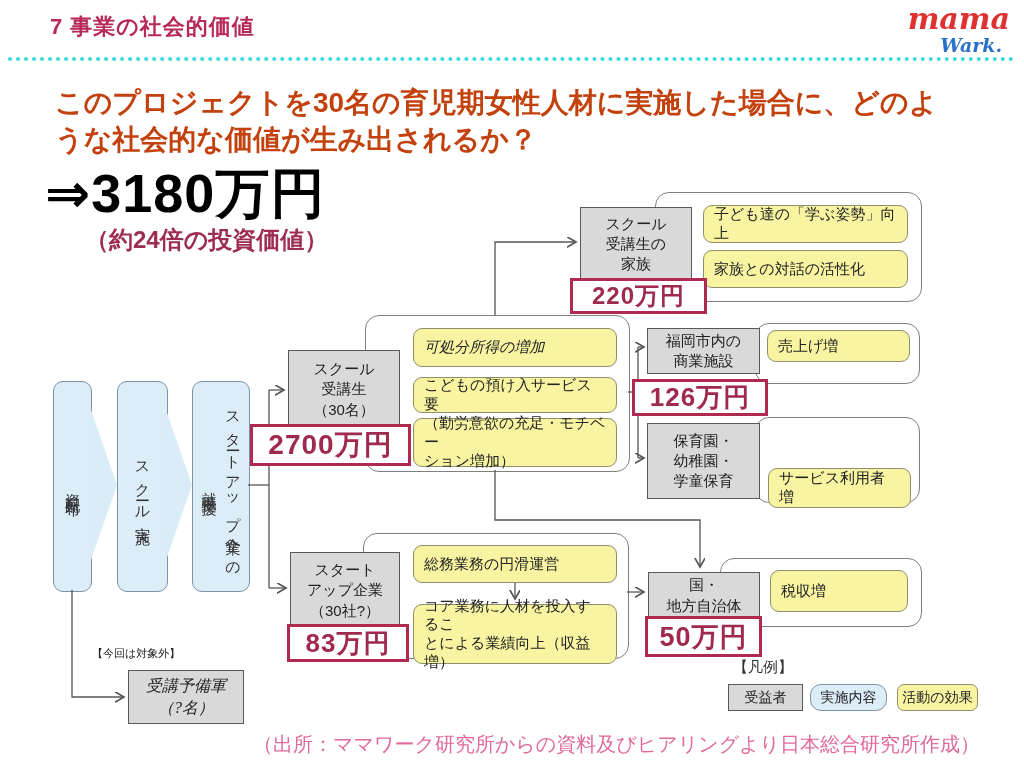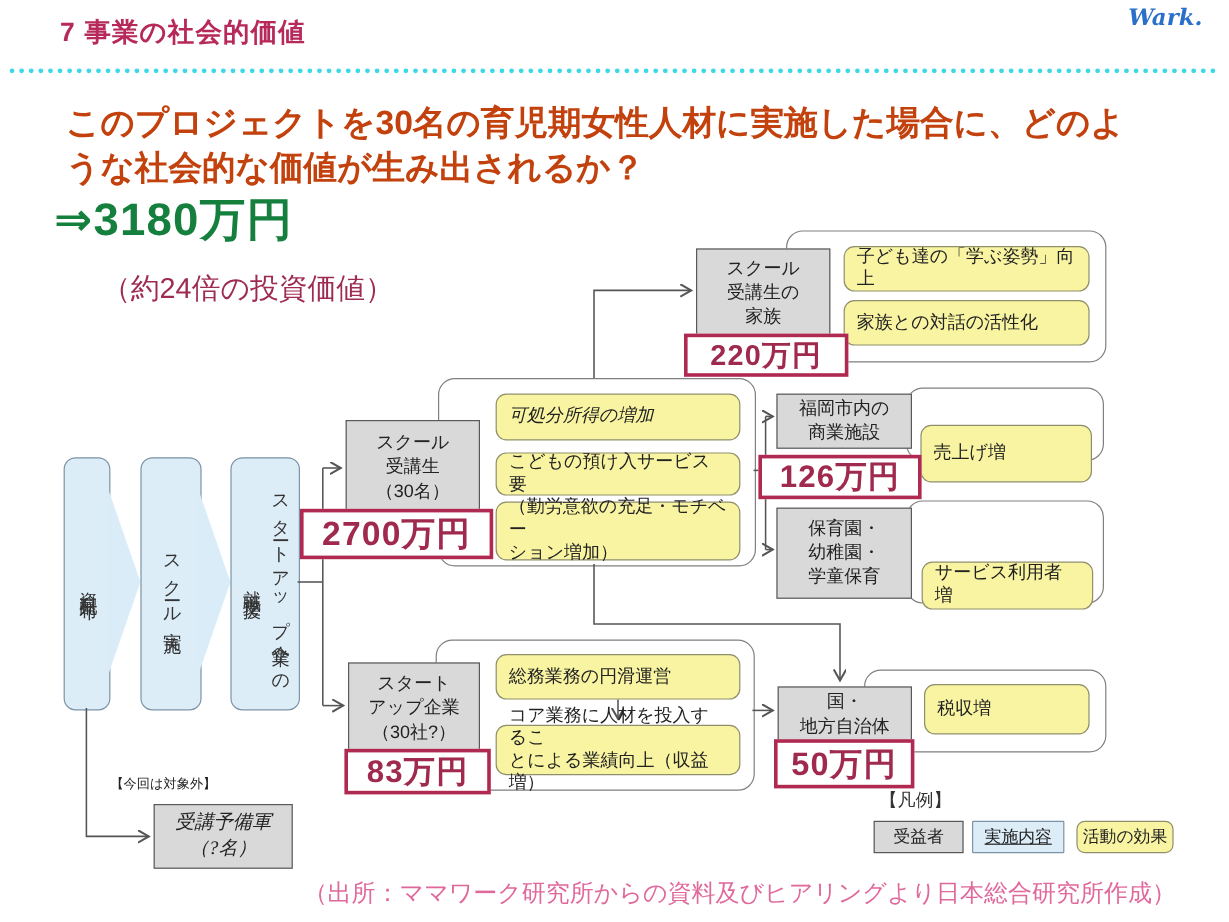--- a/index.html
+++ b/index.html
@@ -10,22 +10,22 @@
   }
   .abs{position:absolute;}
   
   .slide-title{left:50px;top:12px;font-size:22px;font-weight:bold;color:#b6295a;letter-spacing:1px;}
   .dotted-rule{left:8px;top:57px;width:1006px;height:0;border-top:4px dotted #3cd9e4;}
   .logo{left:860px;top:4px;width:150px;text-align:right;line-height:1;}
   .logo .l1{display:block;color:#e03131;font-family:"DejaVu Serif","Liberation Serif",serif;font-style:italic;font-weight:bold;font-size:30px;}
   .logo .l2{display:block;color:#2a6fc9;font-family:"DejaVu Serif","Liberation Serif",serif;font-style:italic;font-weight:bold;font-size:19px;padding-right:8px;margin-top:2px;}
   
   .question{left:55px;top:84px;width:930px;font-size:28px;font-weight:bold;color:#c2410c;line-height:37px;white-space:pre-line;}
-  .headline{left:45px;top:158px;font-size:38px;font-weight:bold;color:#15803d;letter-spacing:1px;}
-  .headline-note{left:85px;top:224px;font-size:24px;font-weight:normal;color:#9e2c52;}
+  .headline{left:45px;top:158px;font-size:54px;font-weight:bold;color:#000000;letter-spacing:1px;}
+  .headline-note{left:85px;top:224px;font-size:24px;font-weight:bold;color:#9e2c52;}
   
   .step{background:#dcedf8;border:1.5px solid #7b93a6;border-radius:10px;
         display:flex;align-items:center;justify-content:center;
         writing-mode:vertical-rl;font-size:15px;color:#333;letter-spacing:3px;
         white-space:pre-line;line-height:1.6;text-align:center;}
   .chev{width:0;height:0;border-top:78px solid transparent;border-bottom:78px solid transparent;border-left:27px solid #d9ecf8;}
   
   .gbox{background:#d9d9d9;border:1px solid #595959;
         display:flex;align-items:center;justify-content:center;text-align:center;
         font-size:15px;color:#222;line-height:1.35;white-space:pre-line;z-index:3;}
@@ -36,31 +36,32 @@
   .ybox{background:#f8f4a2;border:1px solid #8f8f6b;border-radius:9px;
         display:flex;align-items:center;text-align:left;padding:0 10px;box-sizing:border-box;
         font-size:15px;color:#222;line-height:1.25;white-space:pre-line;z-index:3;}
   
   .vlabel{background:#ffffff;border:3px solid #b02950;color:#a0294e;font-weight:bold;
           display:flex;align-items:center;justify-content:center;z-index:6;letter-spacing:1px;}
   
   .legend-title{font-size:15px;color:#333;z-index:3;}
   .legend-item{display:flex;align-items:center;justify-content:center;font-size:14px;color:#222;z-index:3;box-sizing:border-box;}
   .legend-gray{background:#d9d9d9;border:1px solid #595959;}
-  .legend-blue{background:#dcedf8;border:1px solid #7b93a6;border-radius:1px;text-decoration:underline;}
+  .legend-blue{background:#dcedf8;border:1px solid #7b93a6;border-radius:11px;}
   .legend-yellow{background:#f8f4a2;border:1px solid #8f8f6b;border-radius:7px;}
   .excluded-note{left:92px;top:646px;font-size:11px;color:#222;z-index:3;}
   .source{left:253px;top:731px;font-size:20px;color:#e0699c;z-index:3;}
   svg.wires{position:absolute;left:0;top:0;z-index:2;pointer-events:none;}
 </style>
 </head>
 <body>
 
 <div class="abs slide-title">7 事業の社会的価値</div>
 <div class="abs logo">
+  <span class="l1">mama</span>
   <span class="l2">Wark.</span>
 </div>
 <div class="abs dotted-rule"></div>
 
 <div class="abs question">このプロジェクトを30名の育児期女性人材に実施した場合に、どのよ
 うな社会的な価値が生み出されるか？</div>
 <div class="abs headline">⇒3180万円</div>
 <div class="abs headline-note">（約24倍の投資価値）</div>
 
 <svg class="wires" width="1024" height="768" viewBox="0 0 1024 768">
@@ -125,25 +126,25 @@
 地方自治体</div>
 
 <div class="abs ybox" style="left:703px;top:205px;width:205px;height:38px;">子ども達の「学ぶ姿勢」向上</div>
 <div class="abs ybox" style="left:703px;top:250px;width:205px;height:38px;">家族との対話の活性化</div>
 
 <div class="abs ybox" style="left:413px;top:328px;width:204px;height:39px;font-style:italic;">可処分所得の増加</div>
 <div class="abs ybox" style="left:413px;top:377px;width:204px;height:36px;">こどもの預け入サービス要</div>
 <div class="abs ybox" style="left:413px;top:418px;width:204px;height:49px;">（勤労意欲の充足・モチベー
 ション増加）</div>
 
-<div class="abs ybox" style="left:767px;top:330px;width:143px;height:48px;margin-top:24px;">売上げ増</div>
+<div class="abs ybox" style="left:767px;top:330px;width:143px;height:32px;">売上げ増</div>
 <div class="abs ybox" style="left:768px;top:468px;width:143px;height:40px;">サービス利用者増</div>
 
 <div class="abs ybox" style="left:413px;top:545px;width:204px;height:38px;">総務業務の円滑運営</div>
-<div class="abs ybox" style="left:413px;top:604px;width:204px;height:42px;">コア業務に人材を投入するこ
+<div class="abs ybox" style="left:413px;top:604px;width:204px;height:60px;">コア業務に人材を投入するこ
 とによる業績向上（収益増）</div>
 
 <div class="abs ybox" style="left:770px;top:570px;width:138px;height:42px;">税収増</div>
 
 <div class="abs vlabel" style="left:570px;top:278px;width:131px;height:30px;font-size:24px;">220万円</div>
 <div class="abs vlabel" style="left:250px;top:424px;width:155px;height:36px;font-size:28px;">2700万円</div>
 <div class="abs vlabel" style="left:632px;top:379px;width:130px;height:31px;font-size:26px;">126万円</div>
 <div class="abs vlabel" style="left:287px;top:624px;width:116px;height:32px;font-size:26px;">83万円</div>
 <div class="abs vlabel" style="left:645px;top:616px;width:111px;height:35px;font-size:27px;">50万円</div>
 

